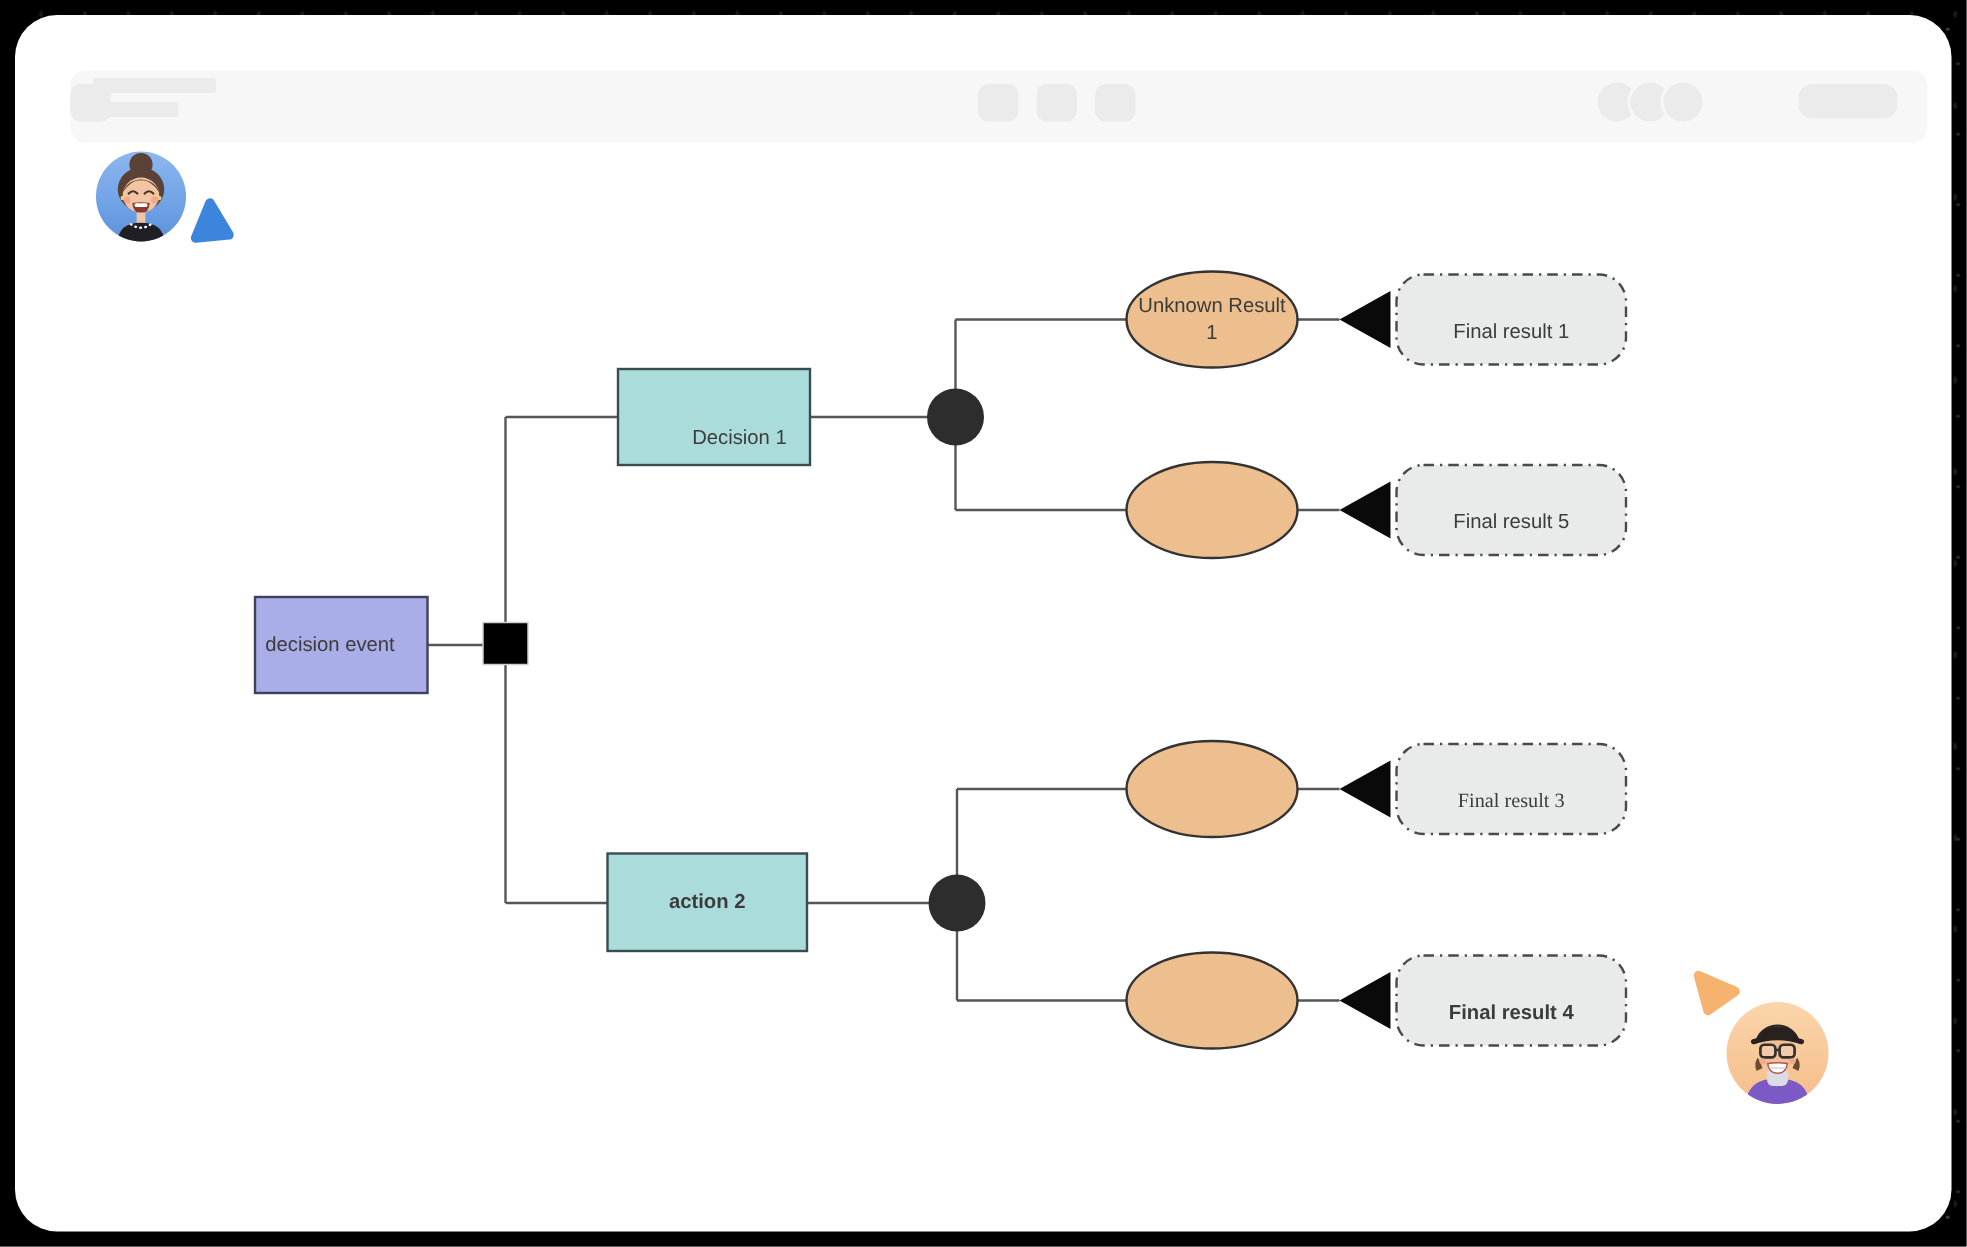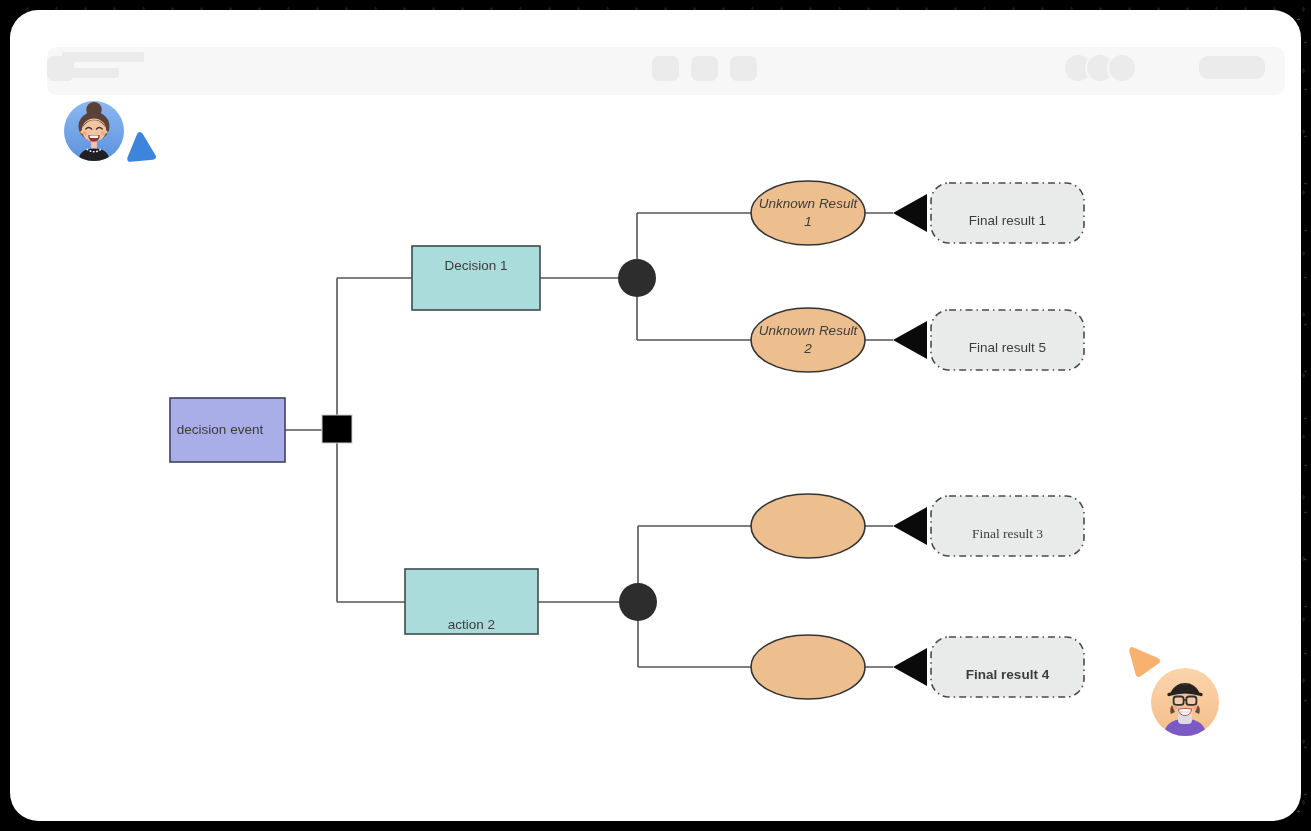--- a/index.html
+++ b/index.html
@@ -42,21 +42,21 @@
   .tb-av2{left:1038px;}
   .tb-av3{left:1060px;}
   .tb-pill{position:absolute;left:1152px;top:9px;width:66px;height:23px;border-radius:9px;background:#ebebeb;}
   
   .diagram-svg{position:absolute;left:0;top:0;}
   .lbl{
     position:absolute;display:flex;align-items:center;justify-content:center;
     text-align:center;font-size:13.5px;line-height:1.3;color:#3c3c3c;
     pointer-events:auto;white-space:pre-line;
   }
-  .lbl-ellipse{width:100px;height:64px;left:758px;font-style:italic;}
+  .lbl-ellipse{width:100px;height:64px;left:758px;}
   .lbl-result{width:153px;height:76px;left:931px;}
   
   .collab{position:absolute;}
 </style>
 </head>
 <body>
 
 <div class="frame">
   <div class="canvas">
 
@@ -102,25 +102,24 @@
     <circle cx="637" cy="278" r="19" fill="#2d2d2d"></circle>
     <circle cx="638" cy="602" r="19" fill="#2d2d2d"></circle>
 
     <path fill="#0a0a0a" d="M893 213 L927 194 L927 232 Z"></path>
     <path fill="#0a0a0a" d="M893 340 L927 321 L927 359 Z"></path>
     <path fill="#0a0a0a" d="M893 526 L927 507 L927 545 Z"></path>
     <path fill="#0a0a0a" d="M893 667 L927 648 L927 686 Z"></path>
   </svg>
 
   <div class="lbl" style="left:170px;top:398px;width:100px;height:64px;">decision event</div>
-  <div class="lbl" style="left:412px;top:228px;width:128px;height:76px;">Decision 1</div>
-  <div class="lbl" style="left:405px;top:597px;width:133px;height:56px;">action 2</div>
+  <div class="lbl" style="left:412px;top:254px;width:128px;height:76px;padding-left:17px;">Decision 1</div>
+  <div class="lbl" style="left:405px;top:573px;width:133px;height:56px;font-weight:bold;">action 2</div>
 
   <div class="lbl lbl-ellipse" style="top:181px;">Unknown Result 1</div>
-  <div class="lbl lbl-ellipse" style="top:308px;">Unknown Result 2</div>
 
   <div class="lbl lbl-result" style="top:183px;">Final result 1</div>
   <div class="lbl lbl-result" style="top:310px;">Final result 5</div>
   <div class="lbl lbl-result" style="top:496px;font-family:Liberation Serif, serif;">Final result 3</div>
   <div class="lbl lbl-result" style="top:637px;font-weight:bold;">Final result 4</div>
 
   <div class="collab" style="left:63px;top:100px;">
     <svg width="62" height="62" viewBox="0 0 64 64">
       <defs>
         <clipPath id="clipB">

